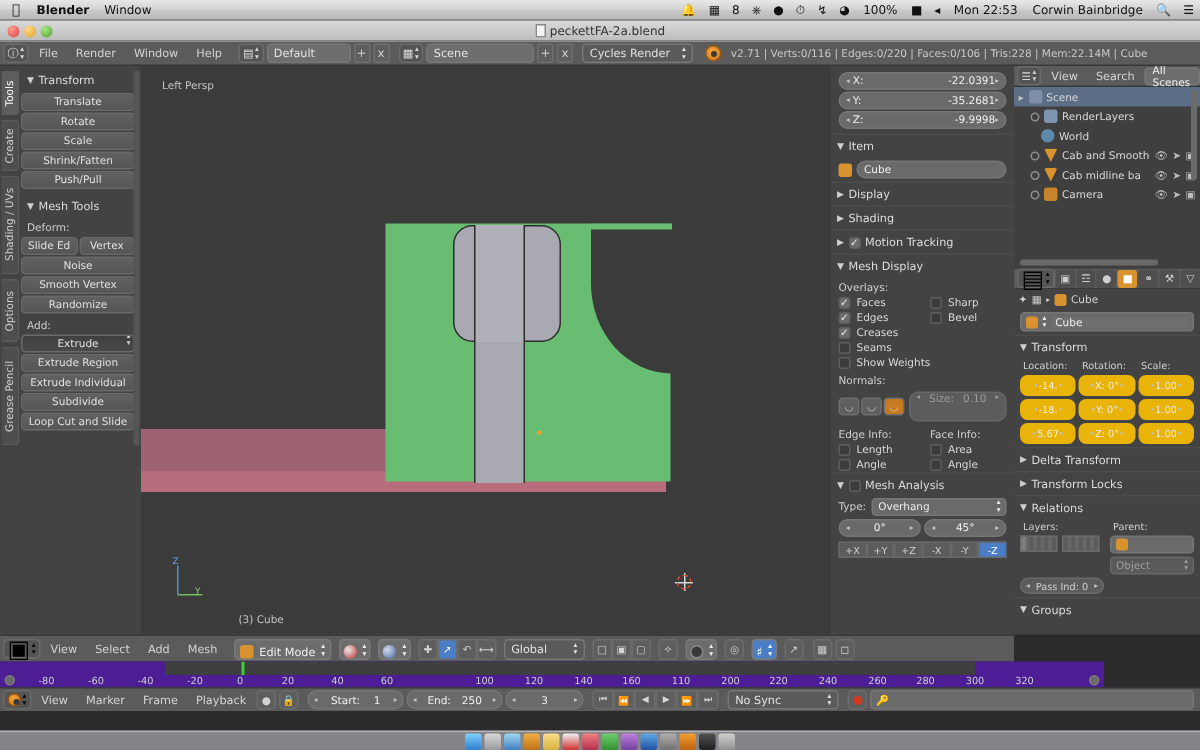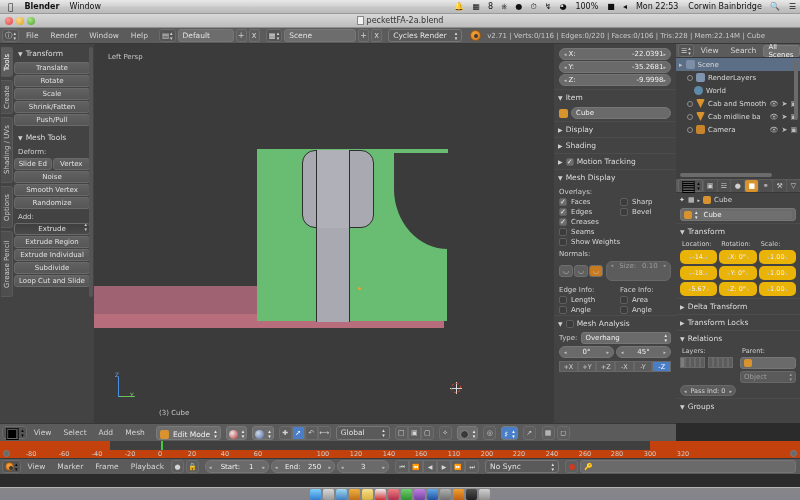--- a/index.html
+++ b/index.html
@@ -376,22 +376,22 @@
     font-size: 7px; color: #d4d4d4;
   }
   .iconbtn.on { background: #4a7fc8; color: #fff; }
   .grp { display: flex; gap: 0px; }
   .grp .iconbtn { border-radius: 0; }
   .grp .iconbtn:first-child { border-radius: 3px 0 0 3px; }
   .grp .iconbtn:last-child { border-radius: 0 3px 3px 0; }
 
   
   .tl-strip {
-    position: absolute; left: 0; top: 413px; width: 800px; height: 17px;
-    background: #c2410c; overflow: hidden;
+    position: absolute; left: 0; top: 413px; width: 736px; height: 17px;
+    background: #4c1d95; overflow: hidden;
   }
   .tl-range { position: absolute; left: 110px; top: 0; width: 540px; height: 9px; background: #3f3f3f; }
   .tl-playhead { position: absolute; left: 161px; top: 0; width: 2px; height: 9px; background: #3ecf3e; }
   .tl-ticks { position: absolute; left: 0; top: 9px; width: 800px; height: 8px; }
   .tl-tick { position: absolute; top: 0; font-size: 6.5px; color: #cfcfcf; transform: translateX(-50%); }
   .tl-lhandle { position: absolute; left: 3px; top: 9px; width: 7px; height: 7px; border-radius: 50%; background: #6a6a6a; border: 1px solid #7c7c7c; }
   .tl-rhandle { position: absolute; right: 3px; top: 9px; width: 7px; height: 7px; border-radius: 50%; background: #6a6a6a; border: 1px solid #7c7c7c; }
 
   .tl-header {
     position: absolute; left: 0; top: 430px; width: 800px; height: 16px;

